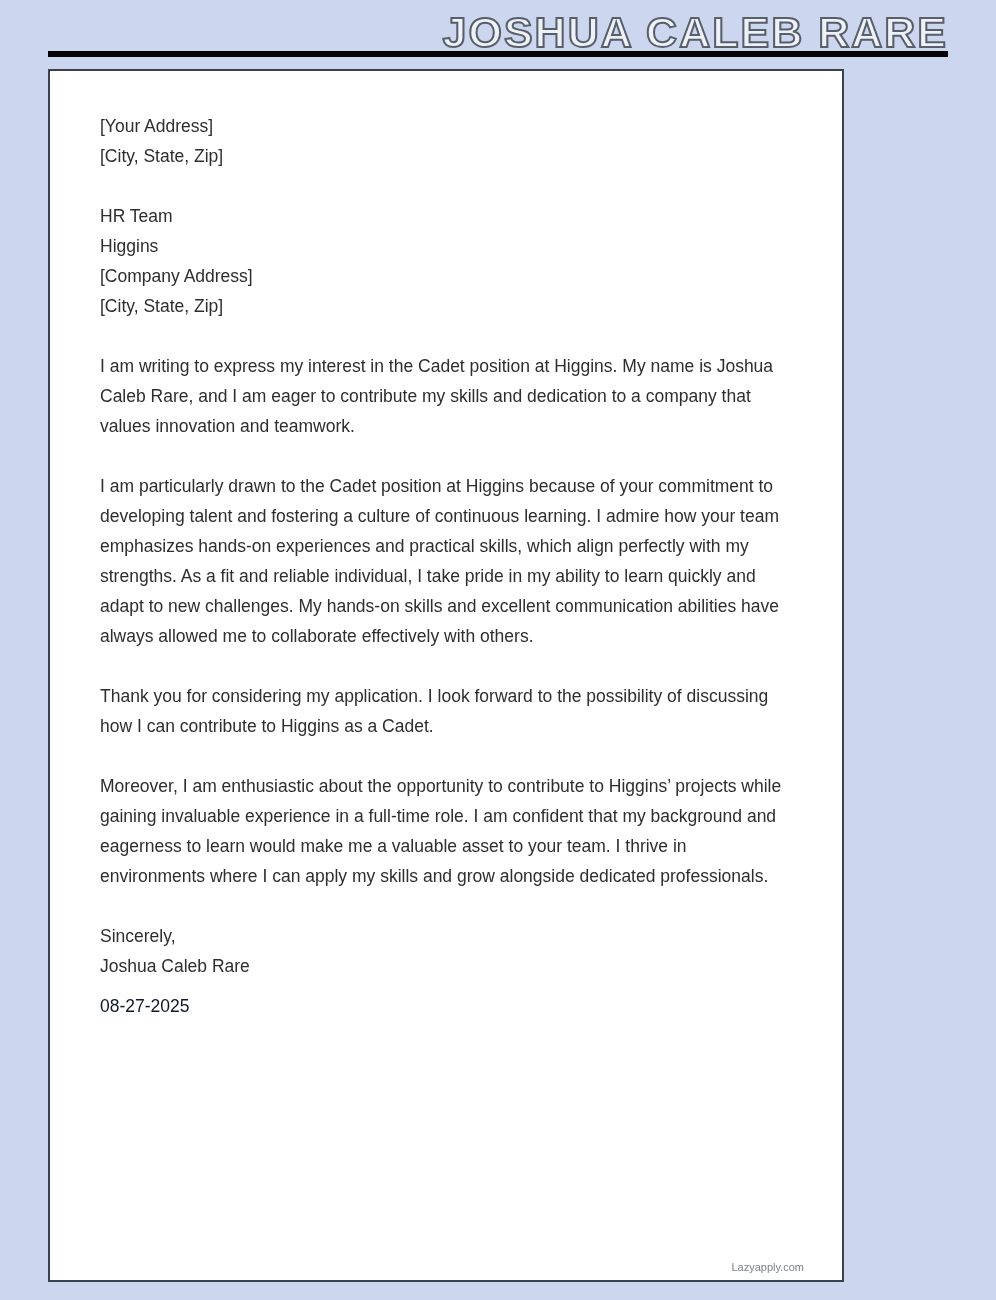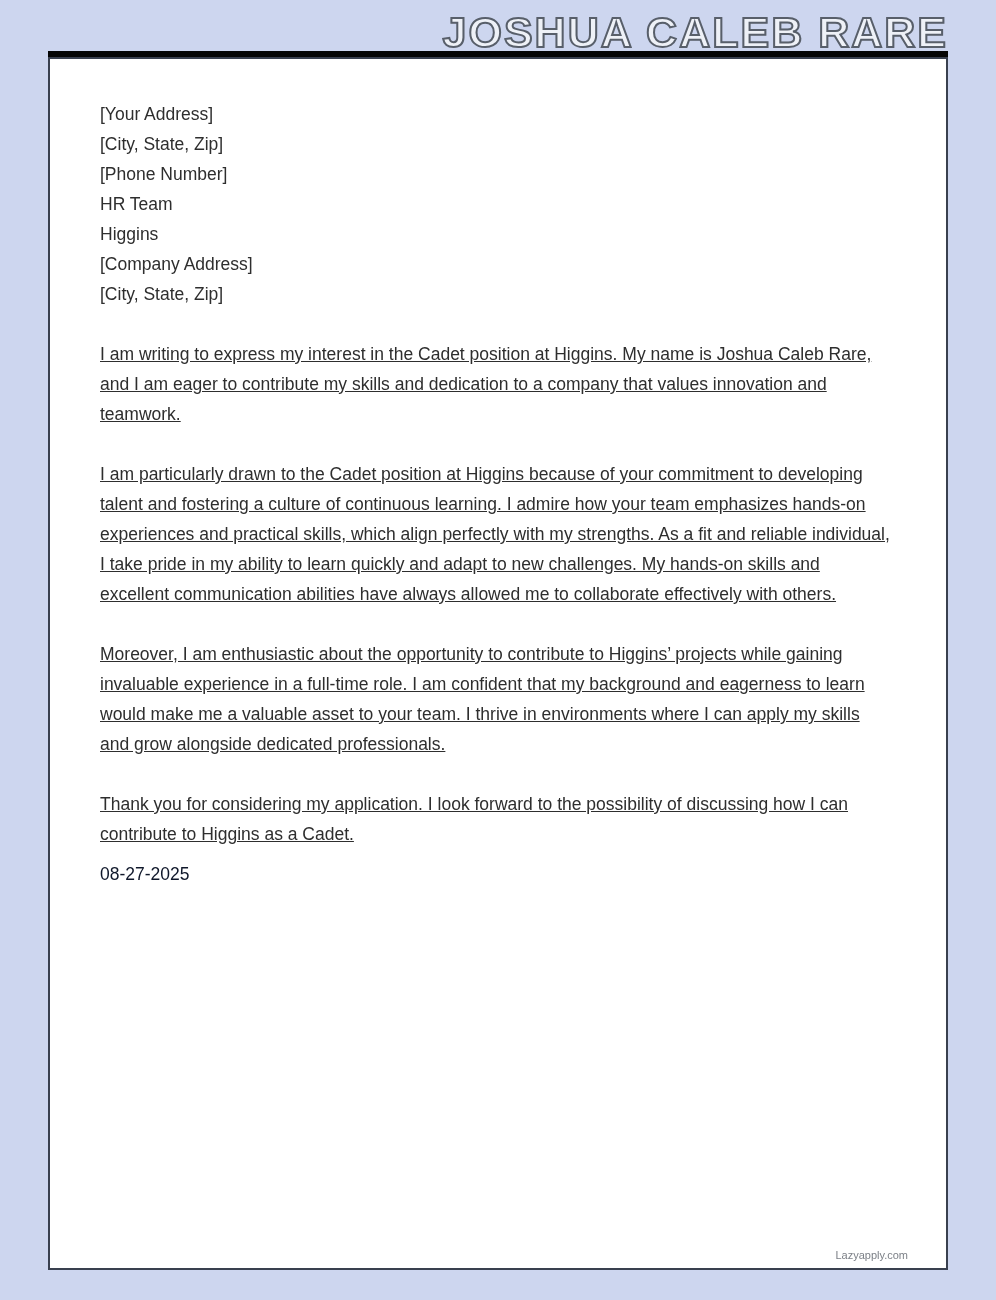--- a/index.html
+++ b/index.html
@@ -38,40 +38,40 @@
     top: 51px;
     width: 900px;
     height: 6px;
     background: #050505;
   }
 
   
   .page {
     position: absolute;
     left: 48px;
-    top: 57px;
-    width: 900px;
+    top: 69px;
+    width: 796px;
     height: 1213px;
     background: #ffffff;
     border: 2px solid #39404f;
   }
 
   .letter {
     padding: 40px 54px 0 50px;
     font-size: 17.5px;
     line-height: 30px;
     color: #2e2e2e;
   }
 
   .block { margin: 0; }
-  .block + .block { }
+  .block + .block { margin-top: 30px; }
 
   .line { display: block; }
 
-  .paragraph { margin-top: 30px; text-decoration: underline; }
+  .paragraph { margin-top: 30px; }
 
   .date-line {
     margin-top: 10px;
     color: #0f172a;
   }
 
   .watermark {
     position: absolute;
     right: 38px;
     bottom: 7px;
@@ -85,35 +85,38 @@
 <div class="header-name">JOSHUA CALEB RARE</div>
 
 <div class="top-rule"></div>
 
 <div class="page">
   <div class="letter">
 
     <div class="block">
       <span class="line">[Your Address]</span>
       <span class="line">[City, State, Zip]</span>
-      <span class="line">[Phone Number]</span>
     </div>
 
     <div class="block">
       <span class="line">HR Team</span>
       <span class="line">Higgins</span>
       <span class="line">[Company Address]</span>
       <span class="line">[City, State, Zip]</span>
     </div>
 
 
     <p class="paragraph">I am writing to express my interest in the Cadet position at Higgins. My name is Joshua Caleb Rare, and I am eager to contribute my skills and dedication to a company that values innovation and teamwork.</p>
     <p class="paragraph">I am particularly drawn to the Cadet position at Higgins because of your commitment to developing talent and fostering a culture of continuous learning. I admire how your team emphasizes hands-on experiences and practical skills, which align perfectly with my strengths. As a fit and reliable individual, I take pride in my ability to learn quickly and adapt to new challenges. My hands-on skills and excellent communication abilities have always allowed me to collaborate effectively with others.</p>
+    <p class="paragraph">Thank you for considering my application. I look forward to the possibility of discussing how I can contribute to Higgins as a Cadet.</p>
     <p class="paragraph">Moreover, I am enthusiastic about the opportunity to contribute to Higgins’ projects while gaining invaluable experience in a full-time role. I am confident that my background and eagerness to learn would make me a valuable asset to your team. I thrive in environments where I can apply my skills and grow alongside dedicated professionals.</p>
-    <p class="paragraph">Thank you for considering my application. I look forward to the possibility of discussing how I can contribute to Higgins as a Cadet.</p>
 
+    <div class="paragraph">
+      <span class="line">Sincerely,</span>
+      <span class="line">Joshua Caleb Rare</span>
+    </div>
 
     <div class="date-line">08-27-2025</div>
 
   </div>
 
   <div class="watermark">Lazyapply.com</div>
 </div>
 
 </body></html>

